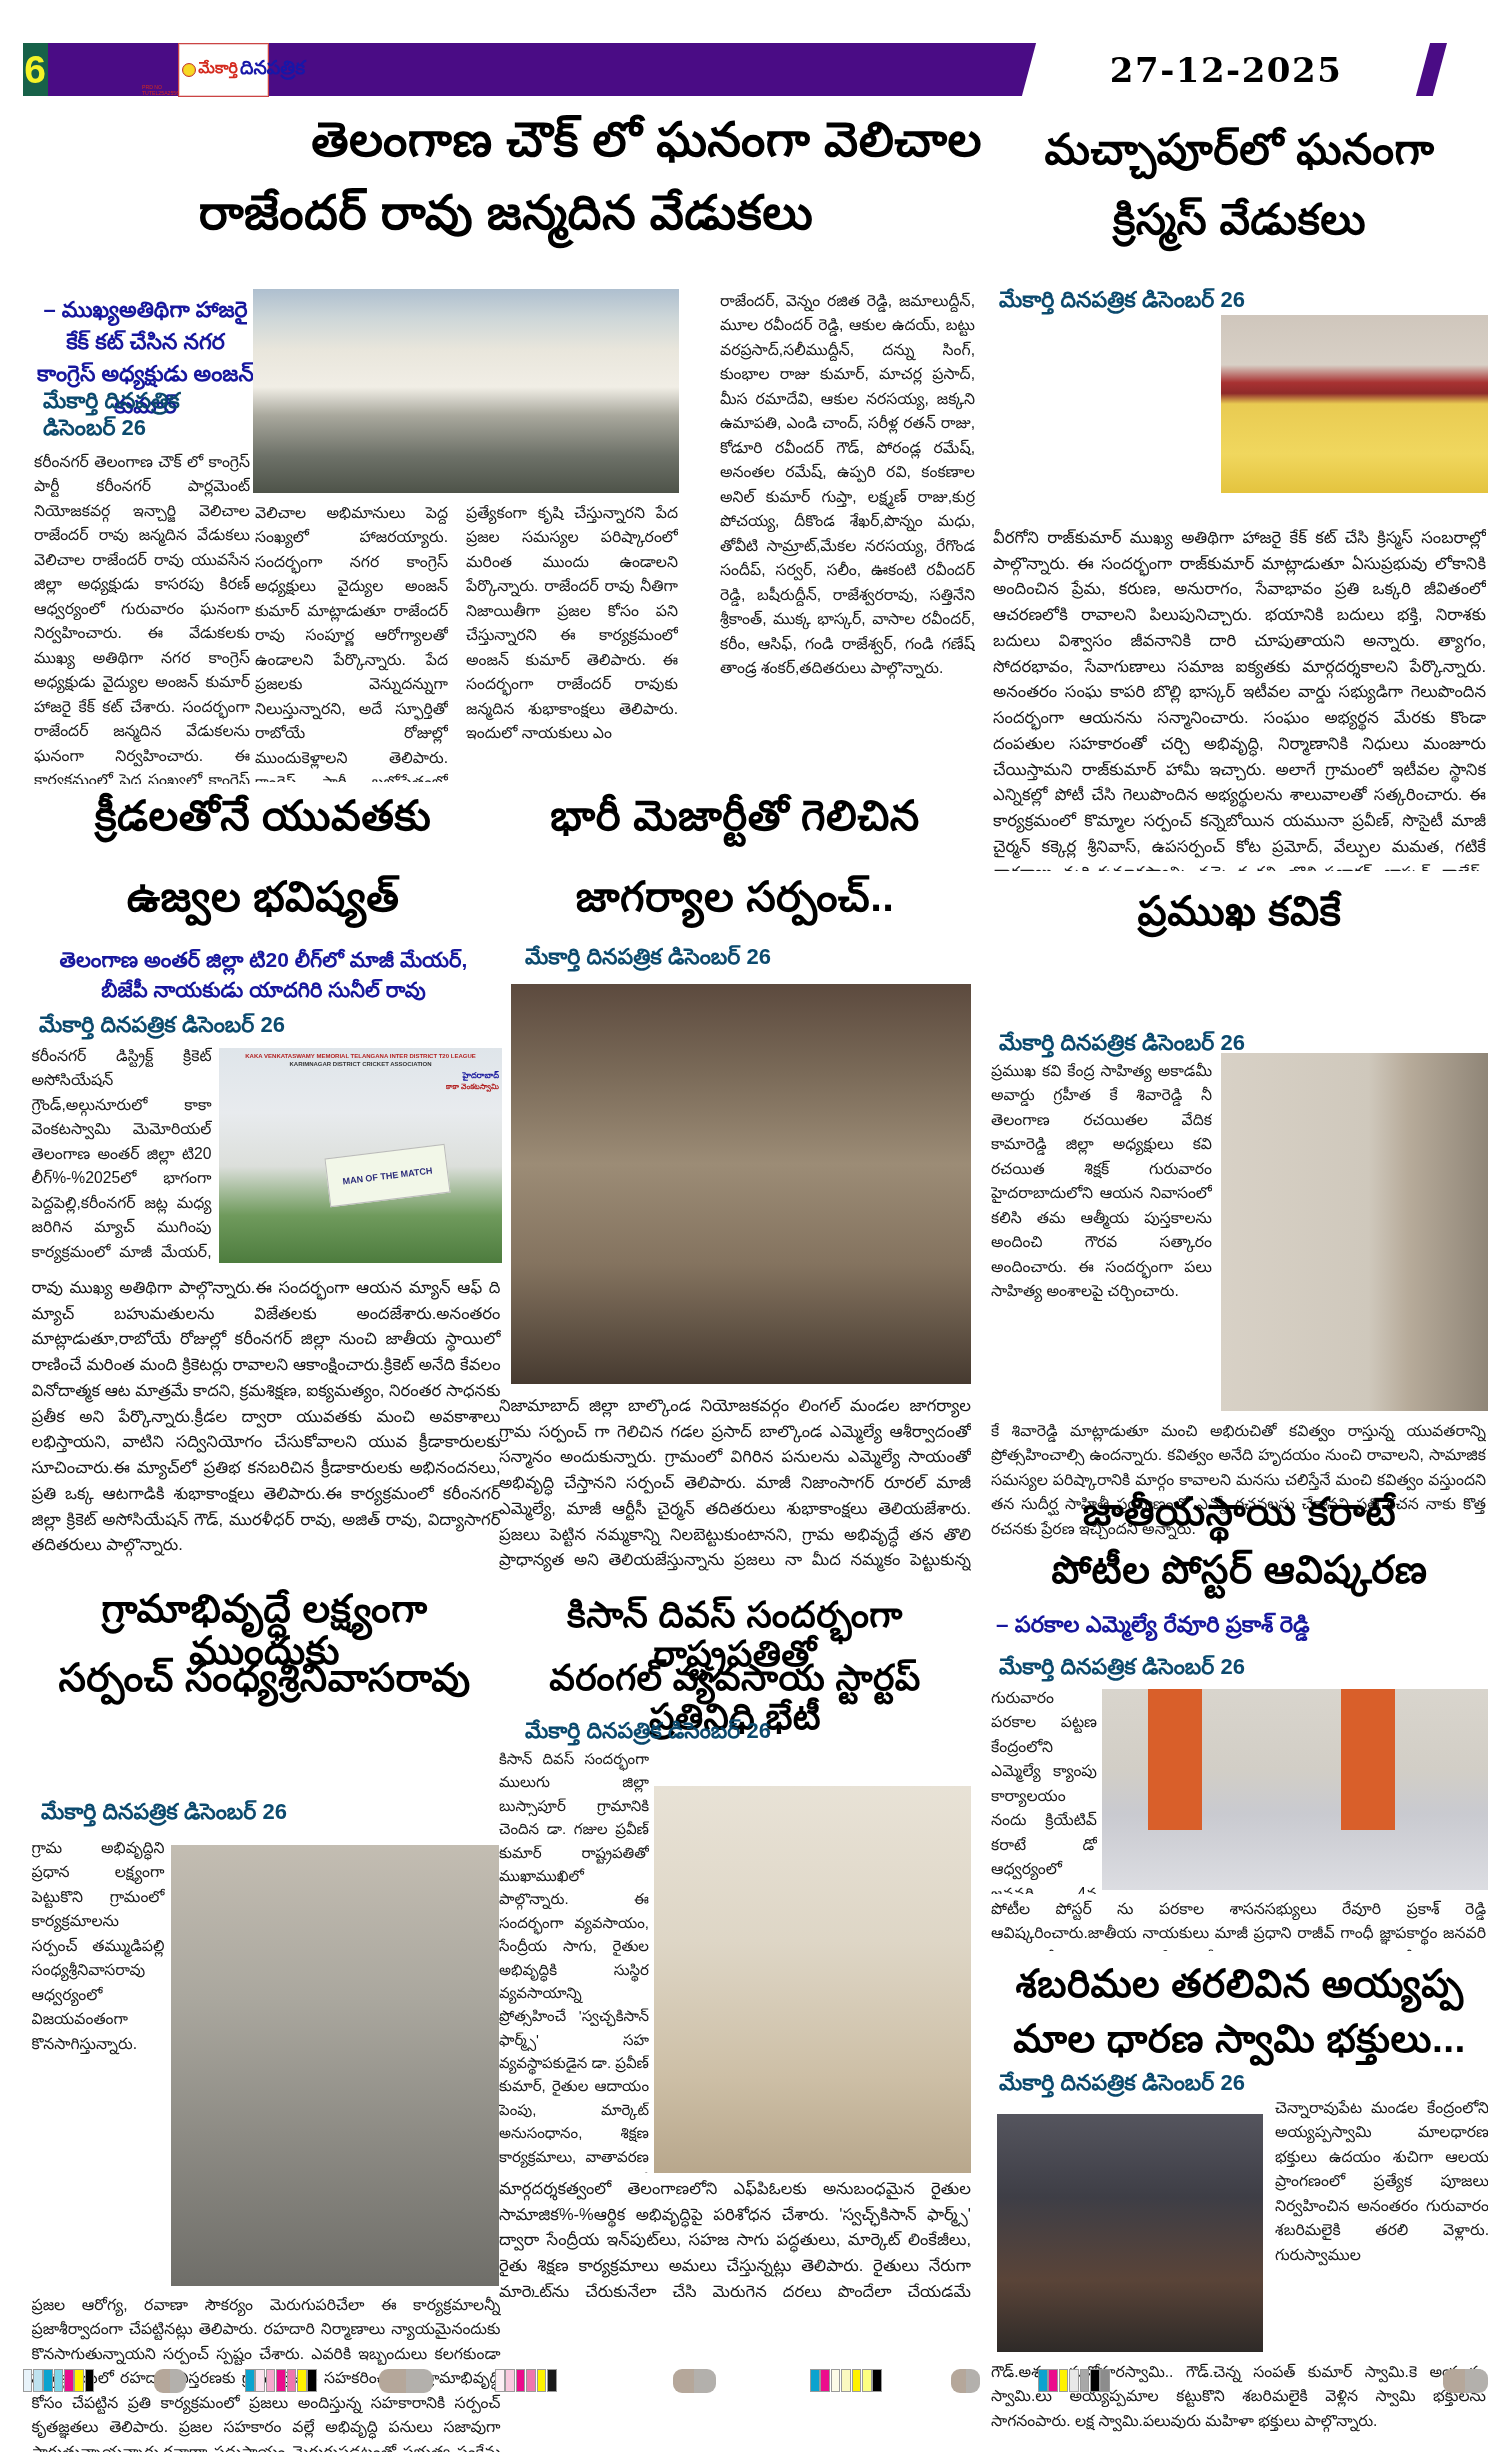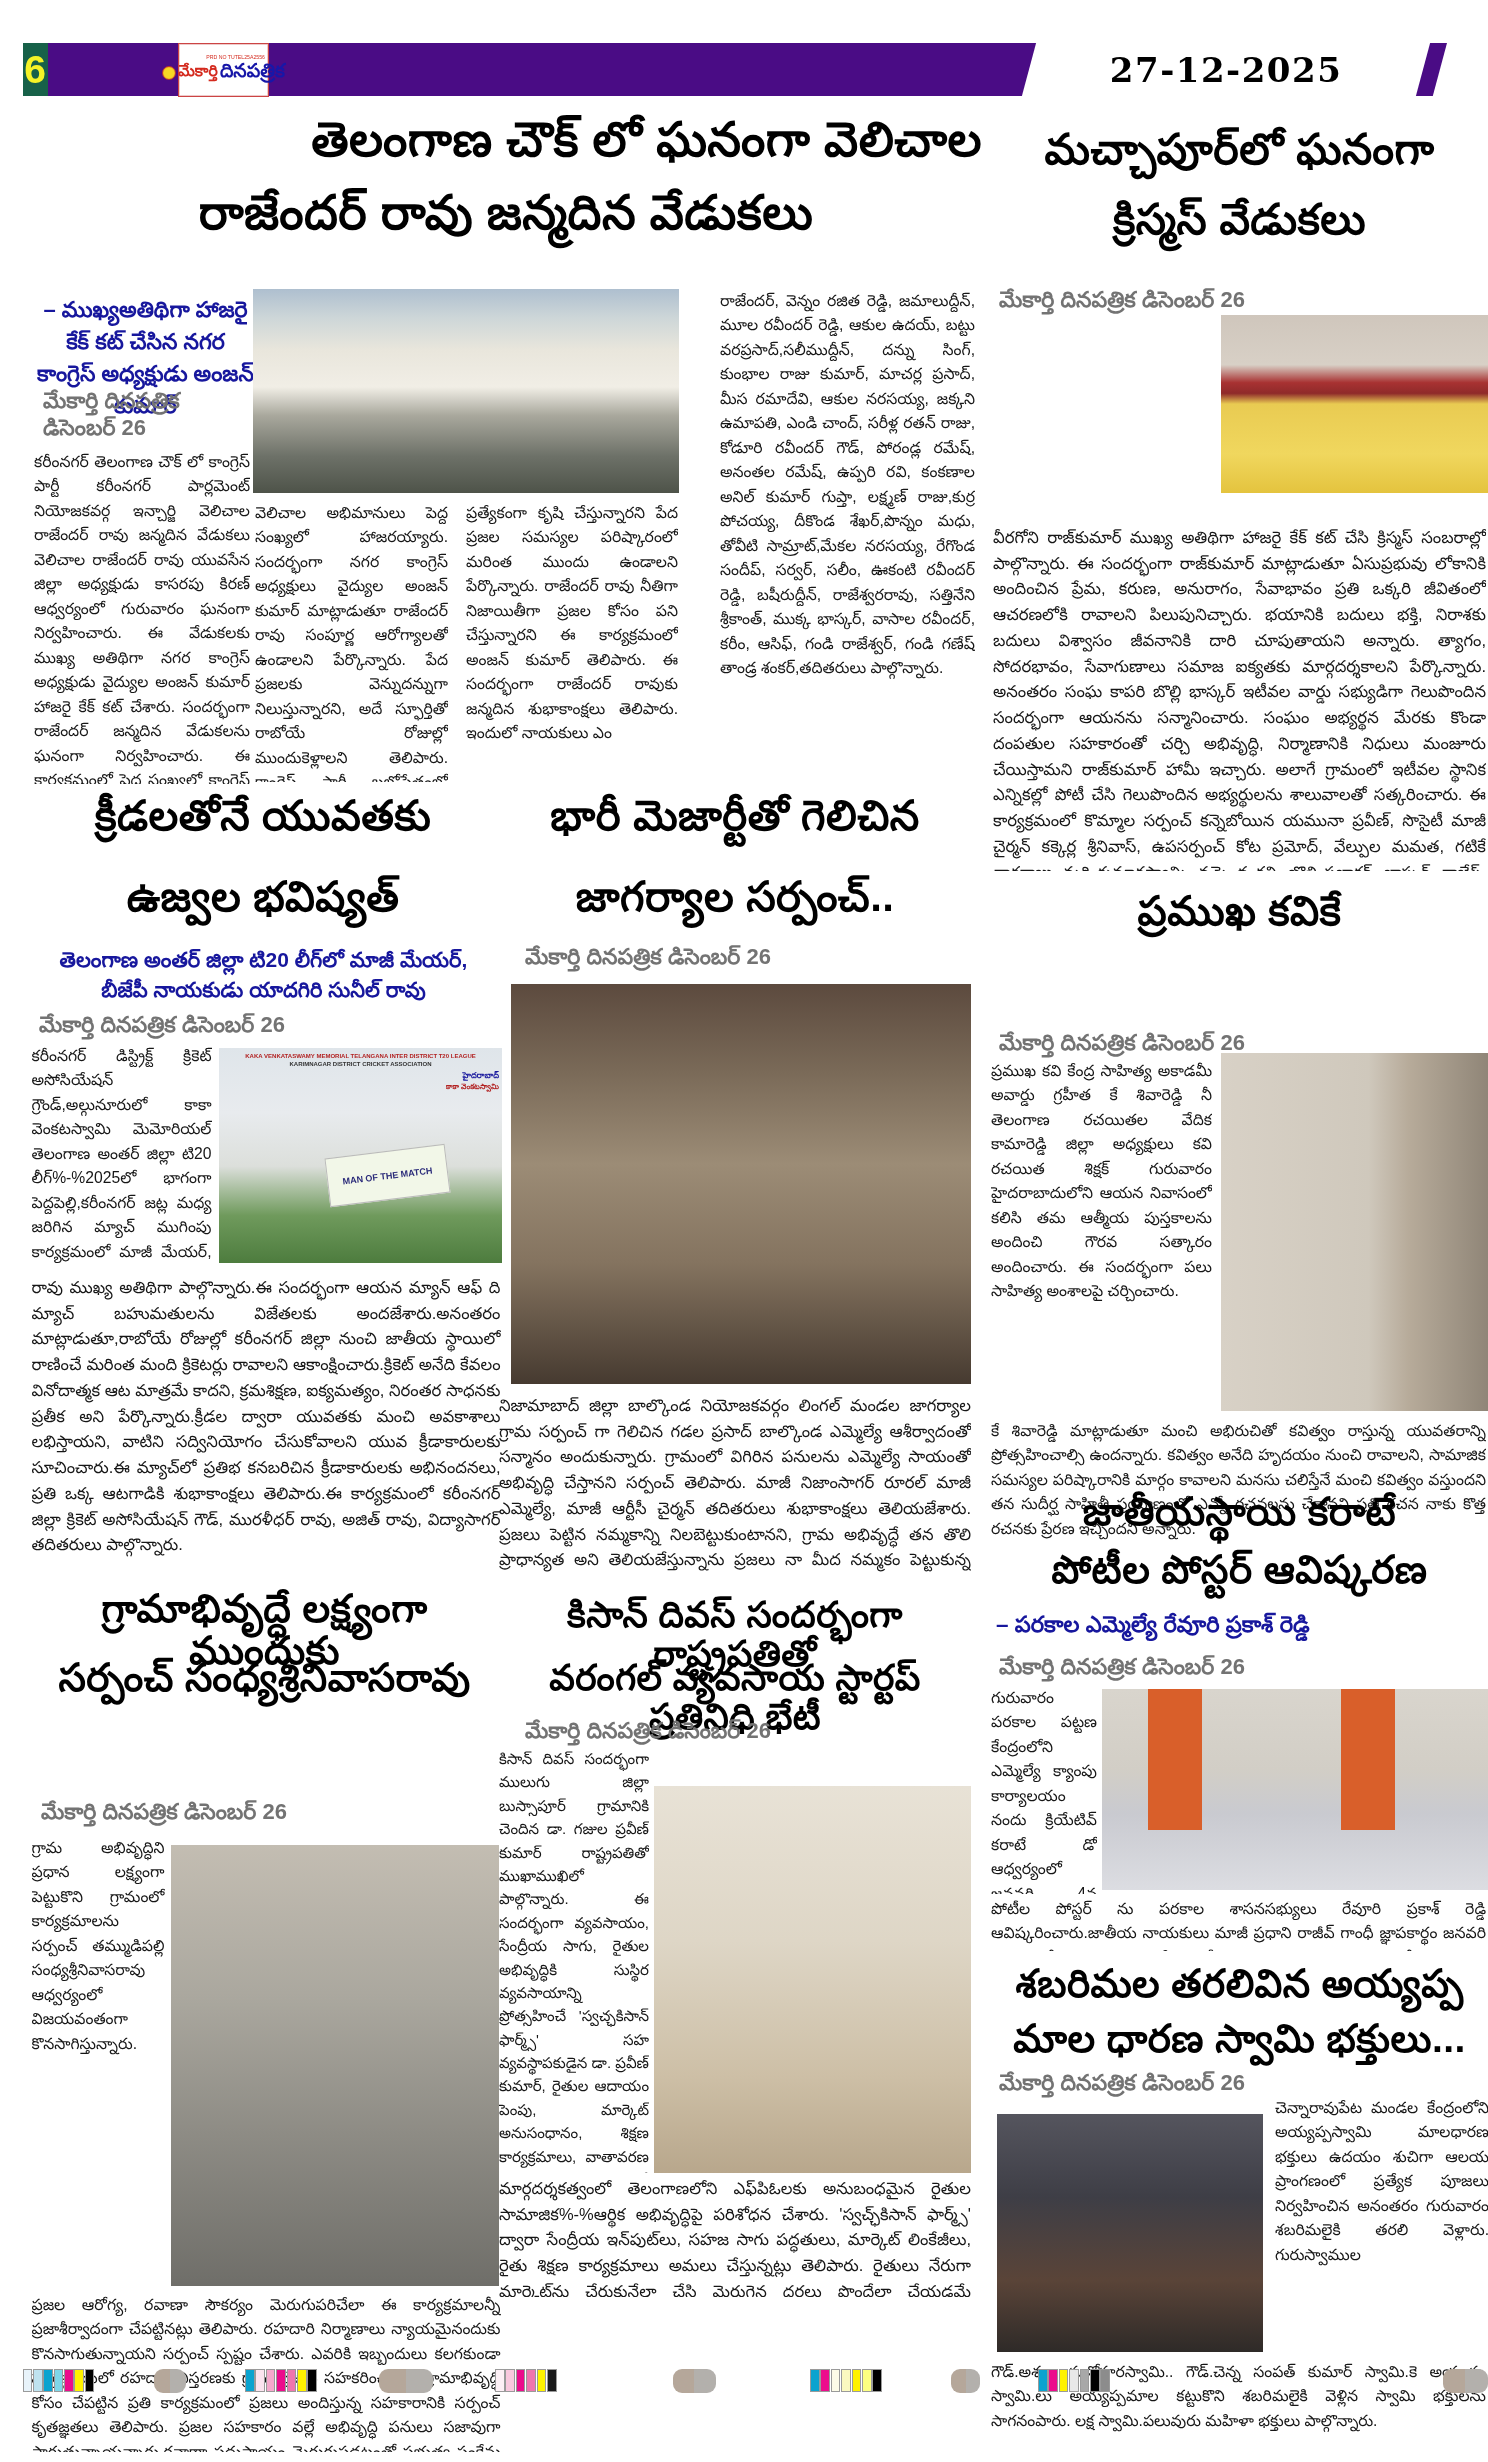--- a/index.html
+++ b/index.html
@@ -3,37 +3,37 @@
 <meta charset="utf-8">
 <style>
   html,body{margin:0;padding:0;background:#ffffff;}
   #page{position:relative;width:1488px;height:2462px;background:#ffffff;overflow:hidden;
         font-family:"Liberation Sans",sans-serif;color:#111;}
   .abs{position:absolute;}
   .hl{font-weight:bold;color:#000;text-align:center;letter-spacing:0.4px;line-height:1.08;}
   .body-txt{font-size:15.7px;line-height:1.56;text-align:justify;color:#161616;overflow:hidden;}
   .sub{color:#17179d;font-weight:bold;text-align:center;line-height:1.45;}
   .byline{color:#17179d;font-weight:bold;text-align:left;}
-  .dateline{color:#737373;font-weight:bold;font-size:22px;line-height:1.25;}
+  .dateline{color:#0c4a6e;font-weight:bold;font-size:22px;line-height:1.25;}
   .photo{background:#cfcabf;}
   .ph-crowd{background:linear-gradient(180deg,#aebfcf 0%,#cdd6d8 14%,#e9e6dc 30%,#f1eee6 48%,#a9a89d 62%,#6d7168 82%,#4e5349 100%);}
   .ph-hall{background:linear-gradient(180deg,#cfc6bc 0%,#d8d0c6 28%,#a83232 38%,#8f2a2a 44%,#e9cb52 50%,#f0d75e 78%,#e4c33e 100%);}
   .ph-cricket{background:linear-gradient(180deg,#dfe5ea 0%,#e8ebee 30%,#dcdfdb 55%,#6f9a5c 78%,#4d7c3e 100%);}
   .ph-poet{background:linear-gradient(90deg,#d8d1c6 0%,#cfc8bc 55%,#b7ab9a 70%,#8f8577 100%);}
   .ph-indoor{background:linear-gradient(180deg,#5c4a3e 0%,#7a6a58 22%,#9c8c76 45%,#84735f 70%,#463a30 100%);}
   .ph-karate{background:linear-gradient(180deg,#d9d5cd 0%,#d2cec6 40%,#c9cad0 62%,#dcdde2 100%);}
   .ph-street{background:linear-gradient(180deg,#c3bdb2 0%,#aaa79e 35%,#8e8c85 65%,#6f6e69 100%);}
   .ph-room{background:linear-gradient(180deg,#e8e2d6 0%,#ded6c6 40%,#cdbfa6 75%,#b8a78c 100%);}
   .ph-temple{background:linear-gradient(180deg,#55555e 0%,#3e3e46 35%,#5a4438 70%,#2e2a28 100%);}
   .pillar{position:absolute;top:0;width:14%;height:70%;background:#d95f2a;}
   .topbar{background:#4a0c85;}
   .pgnum{background:#176149;color:#f5f327;font-weight:bold;font-size:39px;
          display:flex;align-items:center;justify-content:center;}
   .mast{background:#ffffff;border:1.5px solid #cc4444;box-shadow:0 0 0 0.7px #e9b9b9 inset;
-        display:flex;flex-direction:column;align-items:center;justify-content:center;}
+        display:flex;flex-direction:row;align-items:center;justify-content:center;}
   .mast .row{display:flex;align-items:center;gap:2.2px;}
   .mast .red{color:#d42a1e;font-weight:bold;font-size:15.7px;}
   .mast .blue{color:#1717a8;font-weight:bold;font-size:19px;}
   .mast .prd{color:#d42a1e;font-size:5.2px;align-self:flex-end;margin-right:3px;}
   .emblem{width:12px;height:12px;border-radius:50%;background:radial-gradient(circle,#f7d824 55%,#e08a1e 100%);
           border:0.7px solid #c0392b;}
   .datebox{background:#ffffff;transform:skewX(-15deg);display:flex;align-items:center;justify-content:center;}
   .datebox .dt{transform:skewX(15deg);font-family:"DejaVu Serif",serif;font-weight:bold;
                font-size:34px;color:#000;letter-spacing:1.5px;}
   .sw{display:inline-block;width:9.7px;height:22.5px;margin-right:0.7px;border:0.7px solid #9a9a9a;

